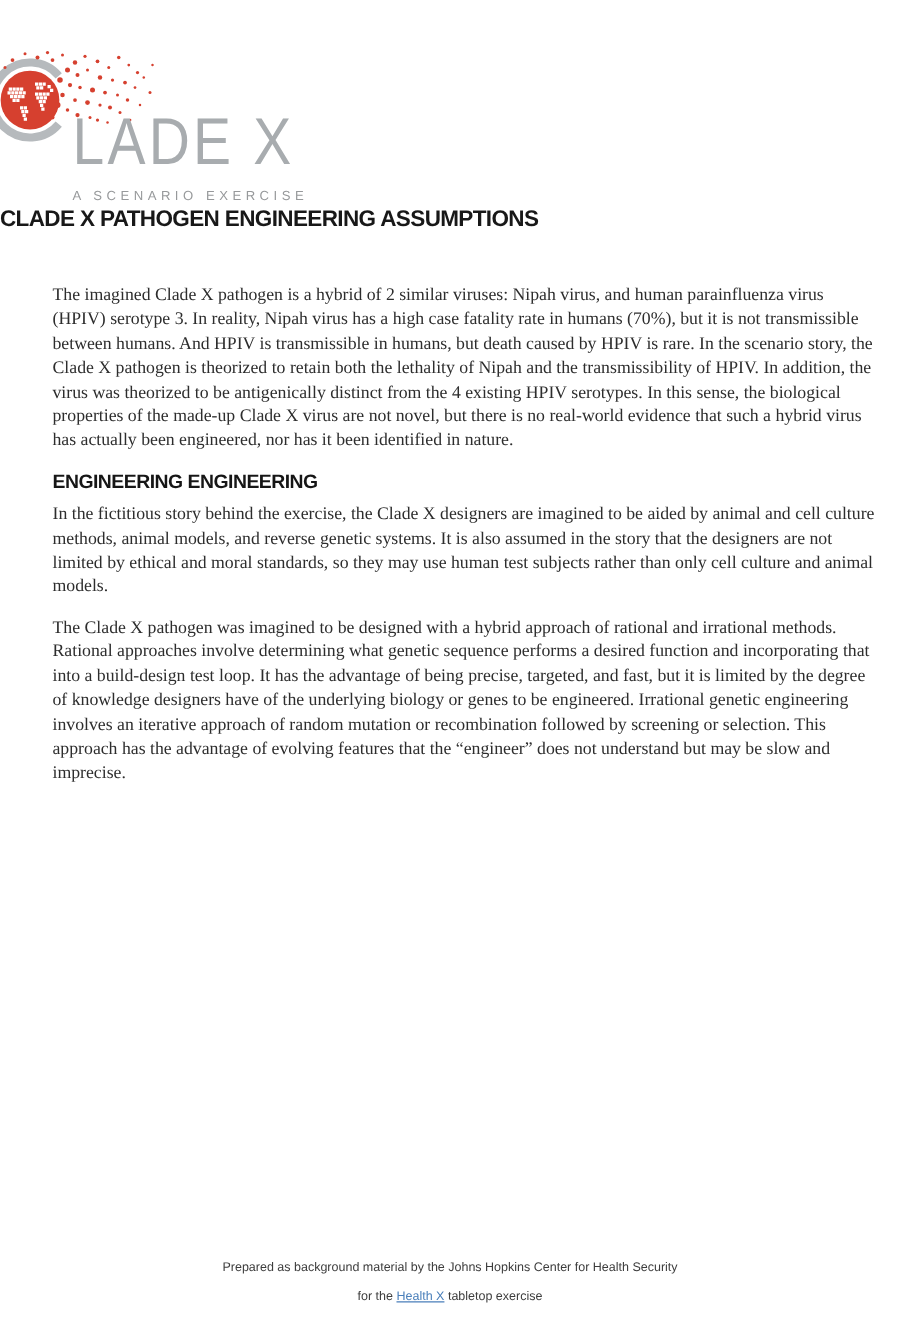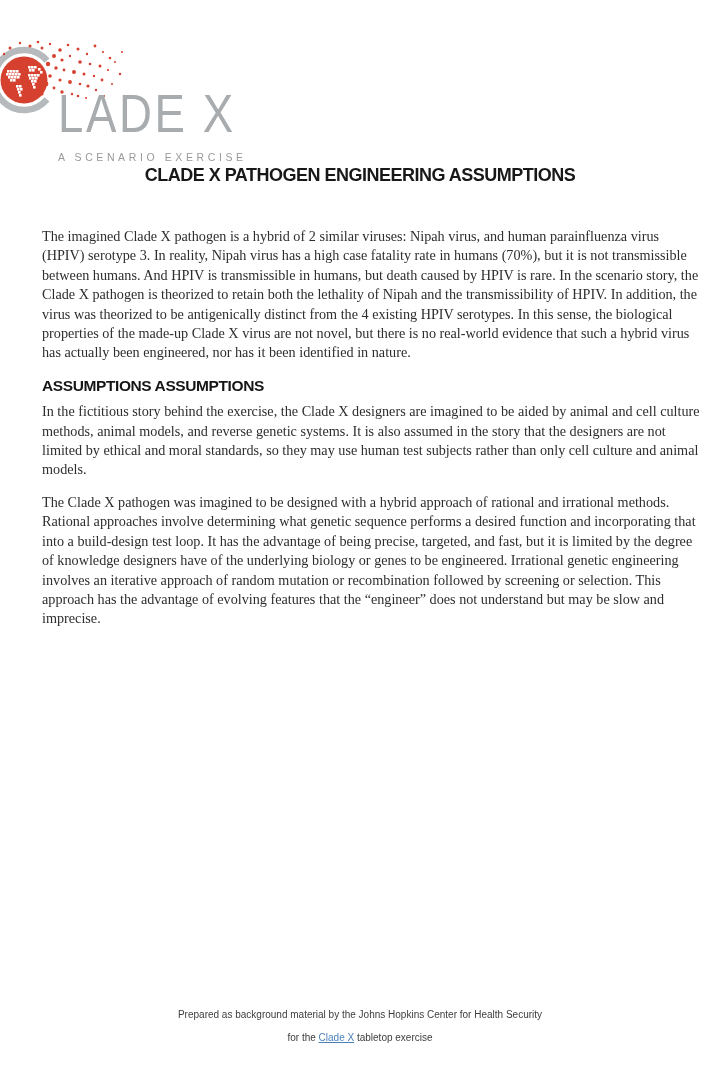--- a/index.html
+++ b/index.html
@@ -44,21 +44,21 @@
     color: #97999b;
     white-space: nowrap;
   }
 
   
   .doc-title {
     position: absolute;
     top: 165px;
     left: 0;
     width: 100%;
-    text-align: center;
+    text-align: left;
     font-family: "Liberation Sans", sans-serif;
     font-weight: bold;
     font-size: 18px;
     letter-spacing: -0.5px;
     color: #181818;
   }
   .doc-body {
     position: absolute;
     top: 227px;
     left: 42px;
@@ -209,21 +209,21 @@
   <div class="wordmark">LADE X</div>
   <div class="tagline">A SCENARIO EXERCISE</div>
 </div>
 
 <h1 class="doc-title">CLADE X PATHOGEN ENGINEERING ASSUMPTIONS</h1>
 
 <div class="doc-body">
 
   <p>The imagined Clade X pathogen is a hybrid of 2 similar viruses: Nipah virus, and human parainfluenza virus (HPIV) serotype 3. In reality, Nipah virus has a high case fatality rate in humans (70%), but it is not transmissible between humans. And HPIV is transmissible in humans, but death caused by HPIV is rare. In the scenario story, the Clade X pathogen is theorized to retain both the lethality of Nipah and the transmissibility of HPIV. In addition, the virus was theorized to be antigenically distinct from the 4 existing HPIV serotypes. In this sense, the biological properties of the made-up Clade X virus are not novel, but there is no real-world evidence that such a hybrid virus has actually been engineered, nor has it been identified in nature.</p>
 
-  <h2>ASSUMPTIONS ASSUMPTIONS</h2>
+  <h2>ENGINEERING ENGINEERING</h2>
   <p>In the fictitious story behind the exercise, the Clade X designers are imagined to be aided by animal and cell culture methods, animal models, and reverse genetic systems. It is also assumed in the story that the designers are not limited by ethical and moral standards, so they may use human test subjects rather than only cell culture and animal models.</p>
   <p>The Clade X pathogen was imagined to be designed with a hybrid approach of rational and irrational methods. Rational approaches involve determining what genetic sequence performs a desired function and incorporating that into a build-design test loop. It has the advantage of being precise, targeted, and fast, but it is limited by the degree of knowledge designers have of the underlying biology or genes to be engineered. Irrational genetic engineering involves an iterative approach of random mutation or recombination followed by screening or selection. This approach has the advantage of evolving features that the “engineer” does not understand but may be slow and imprecise.</p>
 </div>
 
 <div class="footer">
   <div>Prepared as background material by the Johns Hopkins Center for Health Security</div>
-  <div><span>for the </span><a href="#">Clade X</a><span> tabletop exercise</span></div>
+  <div><span>for the </span><a href="#">Health X</a><span> tabletop exercise</span></div>
 </div>
 
 </body></html>

